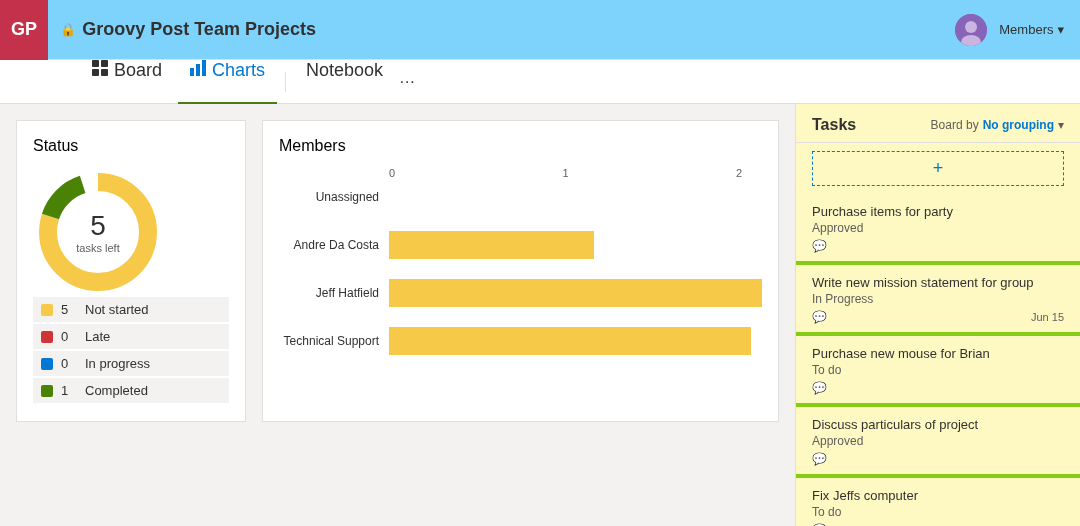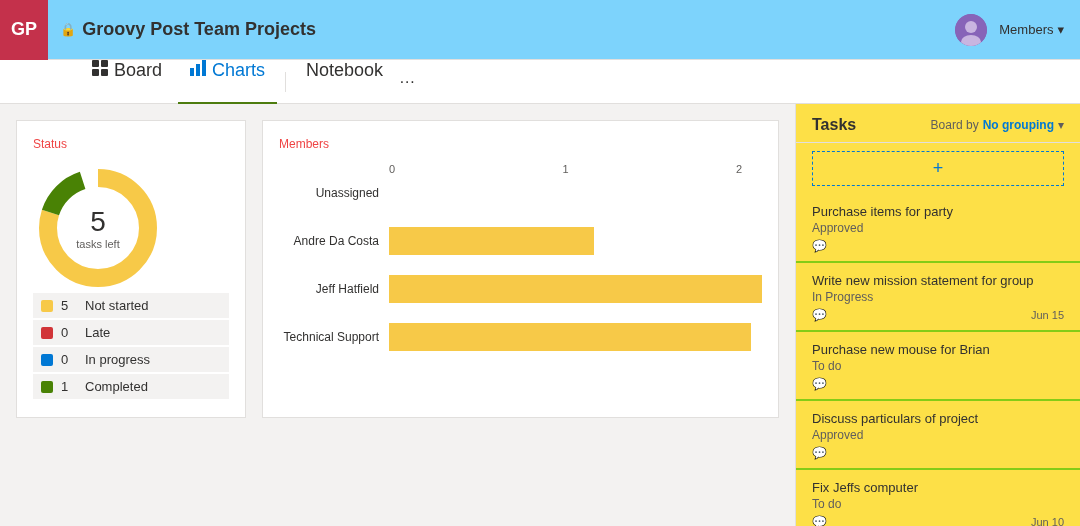--- a/index.html
+++ b/index.html
@@ -84,21 +84,21 @@
       gap: 16px;
     }
 
     .status-panel {
       background: #fff;
       border: 1px solid #e1dfdd;
       padding: 16px;
       width: 230px;
       flex-shrink: 0;
     }
-    .panel-title { font-size: 12px; color: #ef4444; margin-bottom: 12px; }
+    .panel-title { font-size: 16px; color: #000000; margin-bottom: 12px; }
     .donut-svg { width: 130px; height: 130px; }
 
     .donut-center {
       position: absolute;
       display: flex; flex-direction: column;
       align-items: center; justify-content: center;
     }
     .donut-wrapper { position: relative; display: flex; align-items: center; justify-content: center; width: 130px; height: 130px; }
     .donut-count { font-size: 28px; font-weight: 300; color: #323130; }
     .donut-label { font-size: 11px; color: #605e5c; }
@@ -156,21 +156,21 @@
       position: relative;
     }
     .bar-fill {
       height: 28px;
       background: #f7c948;
     }
 
     
     .tasks-panel {
       width: 285px;
-      background: #fde047;
+      background: #fef9c3;
       border-left: 1px solid #e1dfdd;
       display: flex;
       flex-direction: column;
       flex-shrink: 0;
     }
     .tasks-header {
       display: flex;
       align-items: center;
       justify-content: space-between;
       padding: 12px 16px 8px;
@@ -192,21 +192,21 @@
       text-align: center;
     }
 
     .tasks-list {
       flex: 1;
       overflow-y: auto;
     }
 
     .task-item {
       padding: 10px 16px 8px;
-      border-bottom: 2px solid #84cc16;
+      border-bottom: 4px solid #84cc16;
       cursor: pointer;
     }
     .task-name { font-size: 13px; color: #323130; font-weight: 500; margin-bottom: 2px; }
     .task-status { font-size: 12px; color: #605e5c; margin-bottom: 4px; }
     .task-footer { display: flex; justify-content: space-between; align-items: center; }
     .task-comment-icon { font-size: 12px; color: #605e5c; }
     .task-date { font-size: 11px; color: #605e5c; }
 
     
     .tasks-list::-webkit-scrollbar { width: 6px; }

